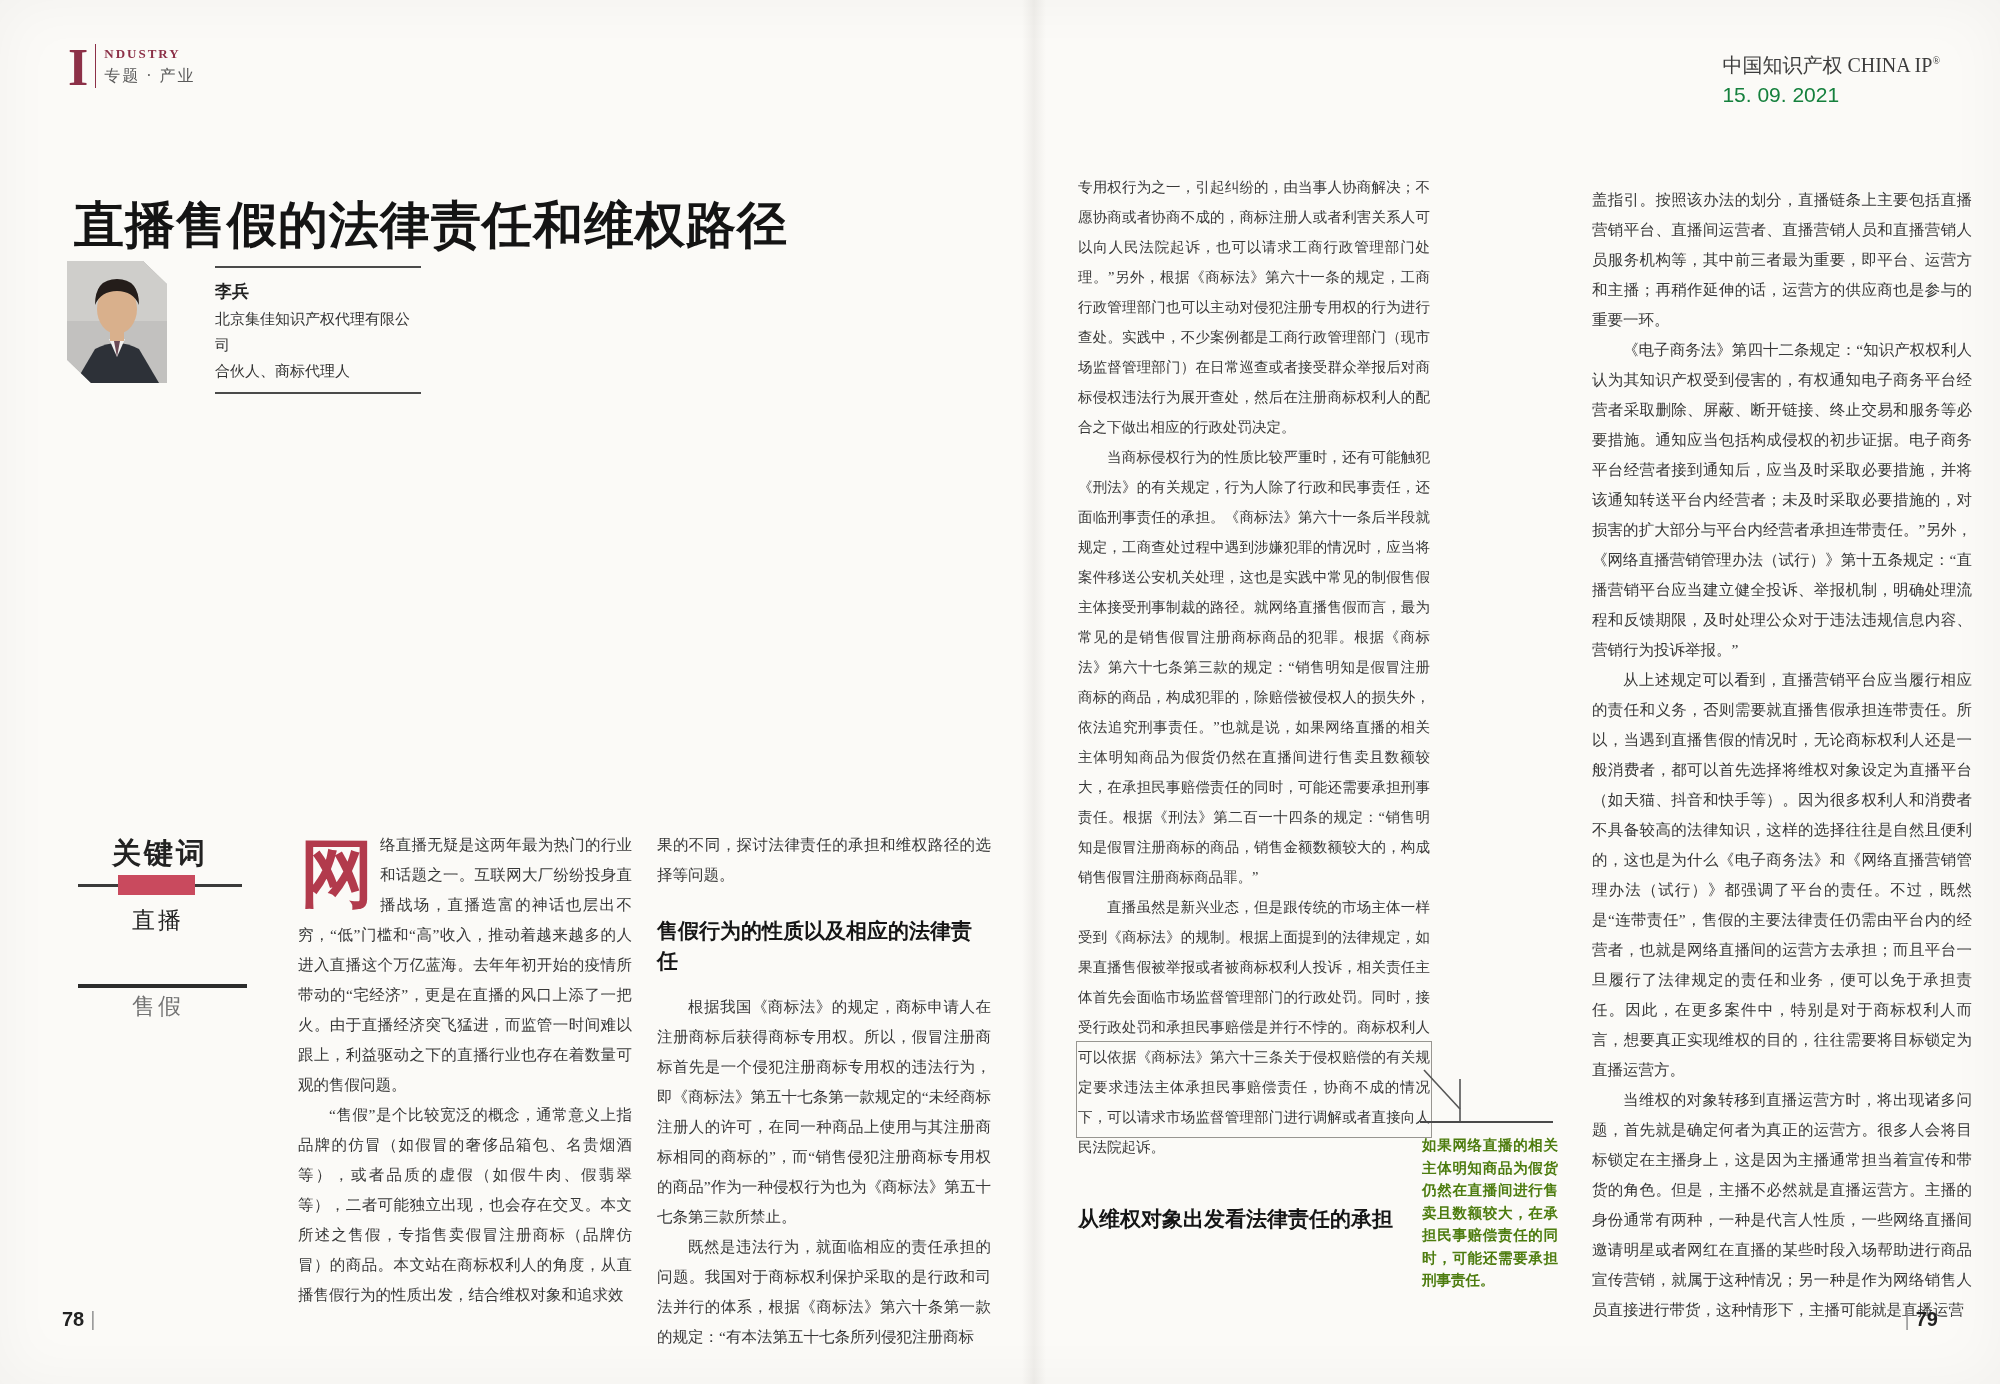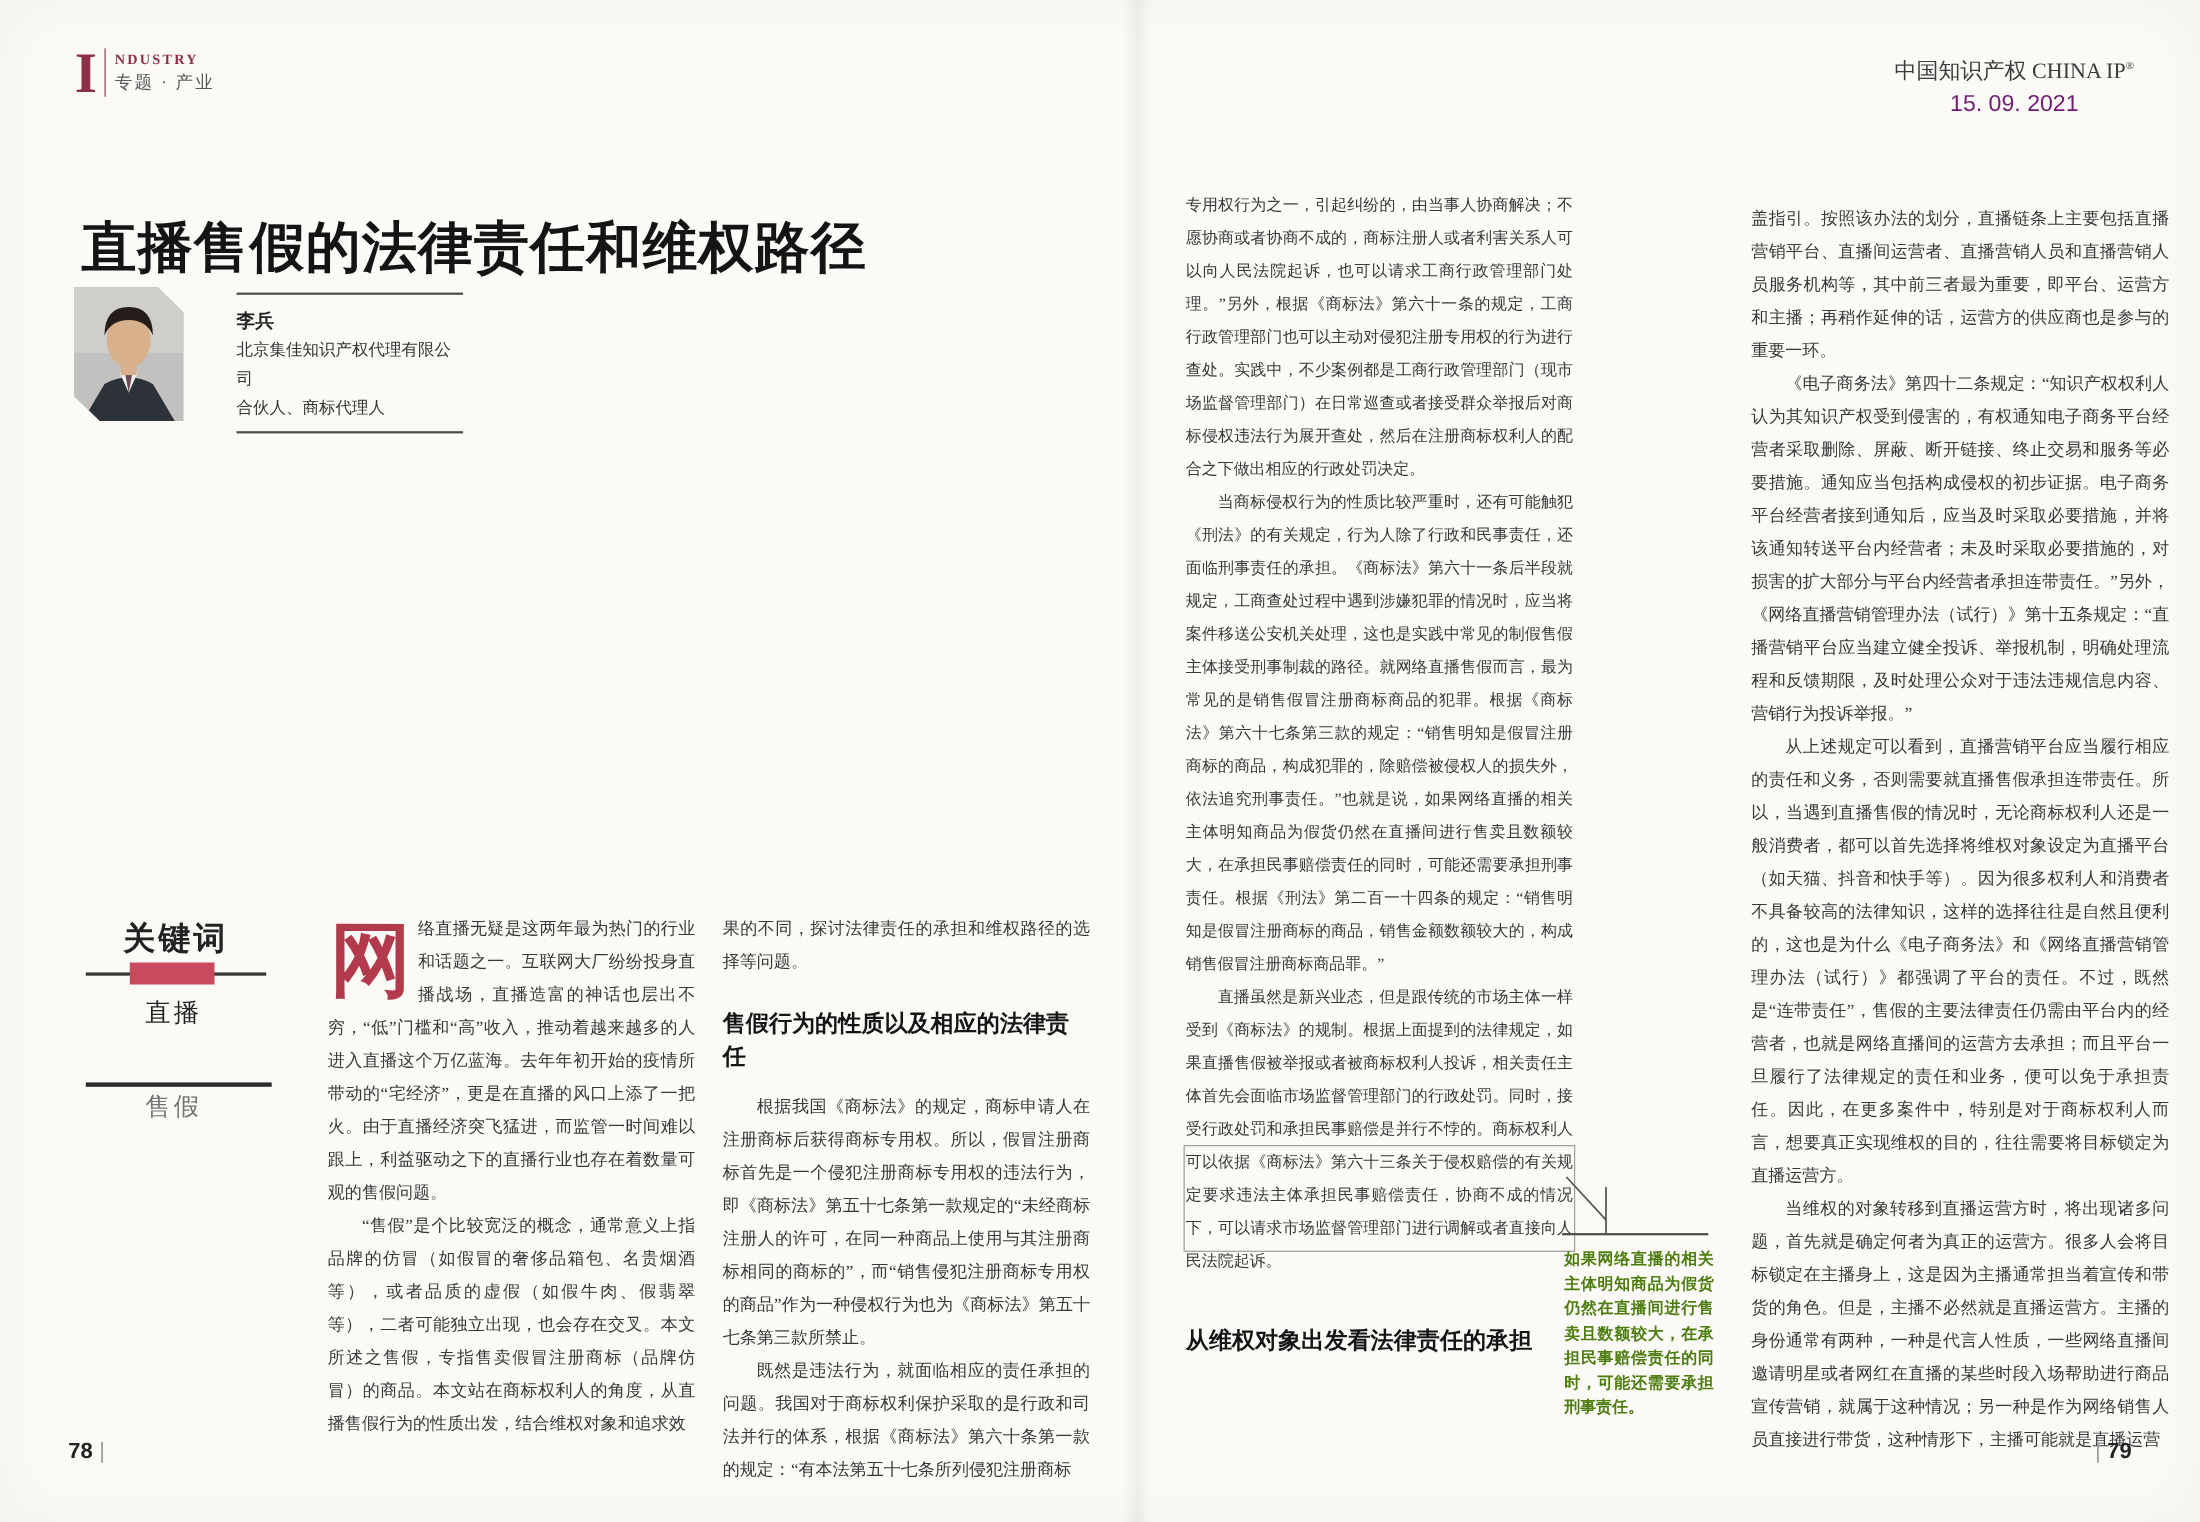--- a/index.html
+++ b/index.html
@@ -10,24 +10,24 @@
     color:#383838;
     box-shadow:inset 0 0 60px rgba(0,0,0,0.04);
   }
   .abs{position:absolute;}
   
   .brand{left:68px;top:44px;display:flex;align-items:flex-start;}
   .brand-i{font-family:"Liberation Serif",serif;font-size:52px;line-height:48px;font-weight:bold;color:#8c3047;margin-right:7px;}
   .brand-txt{border-left:1.5px solid #8c3047;padding-left:8px;}
   .brand-en{font-family:"Liberation Serif",serif;font-size:13px;letter-spacing:2px;color:#8c3047;font-weight:bold;line-height:20px;}
   .brand-cn{font-size:16px;color:#5a5a5a;line-height:24px;letter-spacing:2px;}
-  .masthead{right:60px;top:46px;text-align:center;line-height:29px;}
+  .masthead{right:60px;top:46px;text-align:left;line-height:29px;}
   .masthead .jr{font-size:20px;color:#3c3c3c;}
   .masthead .jr sup{font-size:10px;}
-  .masthead .dt{font-size:21px;color:#701a75;font-family:"Liberation Sans","DejaVu Sans",sans-serif;}
+  .masthead .dt{font-size:21px;color:#15803d;font-family:"Liberation Sans","DejaVu Sans",sans-serif;}
   
   .title{left:74px;top:192px;font-family:"Liberation Sans","DejaVu Sans",sans-serif;
          font-size:50px;font-weight:900;color:#141414;letter-spacing:1px;}
   .photo{left:67px;top:261px;width:100px;height:122px;
          clip-path:polygon(0 0,76% 0,100% 19%,100% 100%,24% 100%,0 81%);
          background:#b9b9b9;}
   .author{left:215px;top:266px;width:206px;}
   .author .rule{height:2px;background:#4a4a4a;}
   .author .inner{padding:10px 0 8px 0;font-family:"Liberation Sans","DejaVu Sans",sans-serif;}
   .author .nm{font-size:17px;font-weight:bold;color:#222;line-height:28px;}

